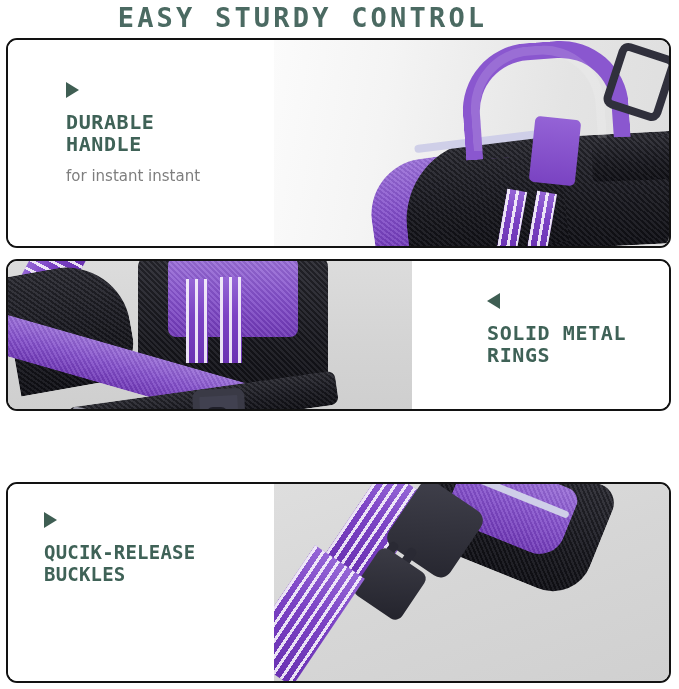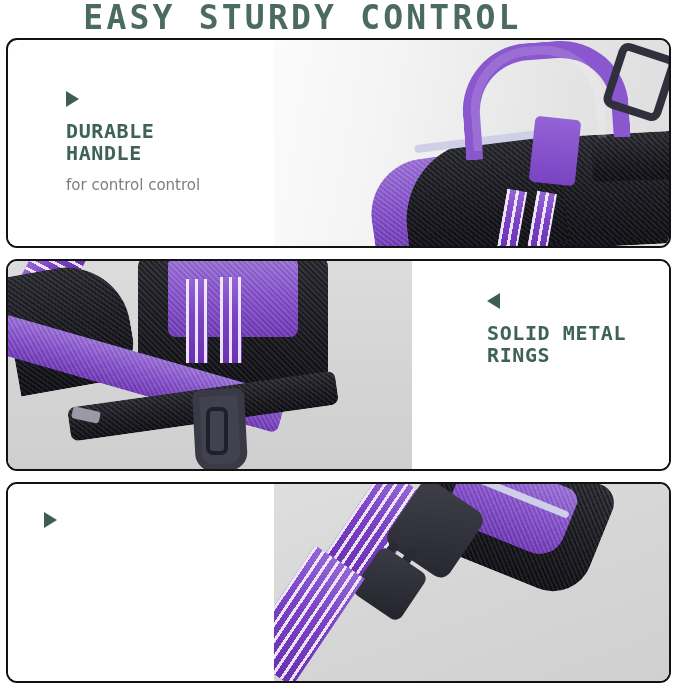--- a/index.html
+++ b/index.html
@@ -12,58 +12,58 @@
     position:relative;
   }
 
   
   .page-title{
     position:absolute;
     left:0; top:0; width:605px; height:36px;
     display:flex; align-items:center; justify-content:center;
     font-family:"DejaVu Sans Mono", monospace;
     font-weight:bold;
-    font-size:33px;
+    font-size:27px;
     line-height:30px;
     letter-spacing:3.2px;
     color:#4b6a62;
     white-space:nowrap;
     text-transform:uppercase;
     -webkit-font-smoothing:none;
   }
 
   
   .panel{
     position:absolute;
     left:6px; width:665px;
     border:2px solid #121212;
     border-radius:11px;
     background:#ffffff;
     box-sizing:border-box;
     overflow:hidden;
   }
   #panel-1{ top:38px;  height:210px; }
-  #panel-2{ top:259px; height:212px; }
+  #panel-2{ top:259px; height:152px; }
   #panel-3{ top:482px; height:201px; }
 
   .panel-inner{
     position:absolute; inset:0;
     display:flex;
   }
   .panel-inner.image-right{ flex-direction:row; }
   .panel-inner.image-left { flex-direction:row-reverse; }
 
   
   .text-col{
     position:relative;
     background:#ffffff;
     flex:0 0 auto;
     box-sizing:border-box;
   }
-  #panel-1 .text-col{ width:266px; padding:42px 0 0 58px;margin-top:9px; }
+  #panel-1 .text-col{ width:266px; padding:42px 0 0 58px; }
   #panel-2 .text-col{ width:257px; padding:32px 0 0 75px; }
   #panel-3 .text-col{ width:266px; padding:28px 0 0 36px; }
 
   .marker{
     width:0;height:0;
     border-top:8px solid transparent;
     border-bottom:8px solid transparent;
     margin-bottom:13px;
   }
   .marker.right{ border-left:13px solid #3f5e53; }
@@ -286,21 +286,21 @@
 <body>
 
 <div class="page-title">EASY STURDY CONTROL</div>
 
 <div class="panel" id="panel-1">
   <div class="panel-inner image-right">
     <div class="text-col">
       <div class="marker right"></div>
       <div class="feature-heading">DURABLE
 HANDLE</div>
-      <div class="feature-sub">for control control</div>
+      <div class="feature-sub">for instant instant</div>
     </div>
     <div class="photo">
       <div class="part purple" id="p1-pad"></div>
       <div class="part blackmesh" id="p1-body"></div>
       <div class="part blackmesh" id="p1-chest"></div>
       <div class="part reflect" id="p1-trim"></div>
       <div class="part purple" id="p1-handle-tab"></div>
       <div class="part" id="p1-handle-outer"></div>
       <div class="part" id="p1-handle-weave"></div>
       <div class="part" id="p1-ring"></div>
@@ -331,20 +331,22 @@
       <div class="part" id="p2-ring-hole"></div>
       <div class="part" id="p2-slider"></div>
     </div>
   </div>
 </div>
 
 <div class="panel" id="panel-3">
   <div class="panel-inner image-right">
     <div class="text-col">
       <div class="marker right"></div>
+      <div class="feature-heading">QUCIK-RELEASE
+BUCKLES</div>
     </div>
     <div class="photo">
       <div class="part blackmesh" id="p3-shoulder"></div>
       <div class="part purple" id="p3-shoulder-purple"></div>
       <div class="part reflect" id="p3-reflect-line"></div>
       <div class="part webbing" id="p3-strap-upper"></div>
       <div class="part" id="p3-buckle-female"></div>
       <div class="part" id="p3-prong-a"></div>
       <div class="part" id="p3-prong-b"></div>
       <div class="part" id="p3-buckle-male"></div>

